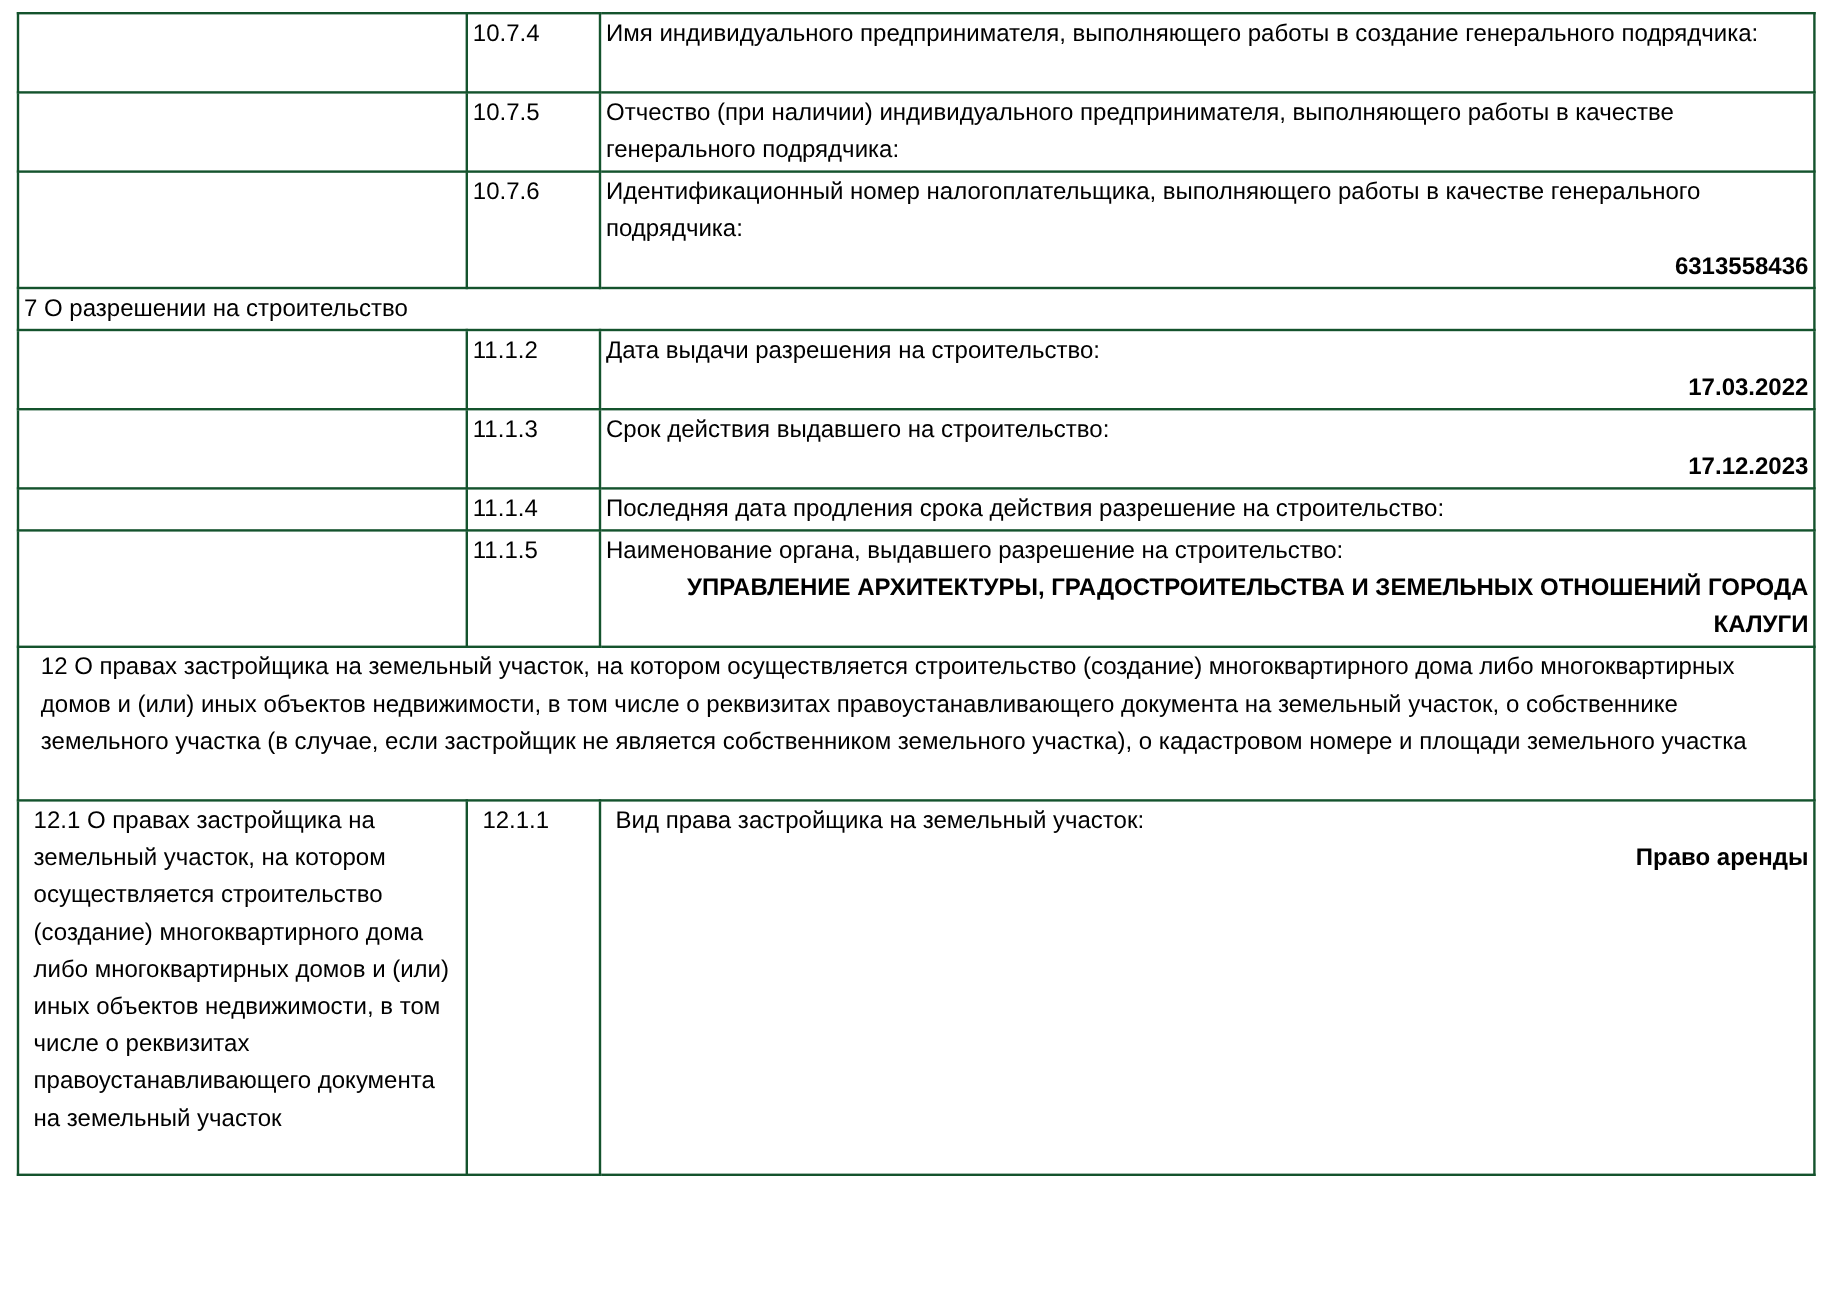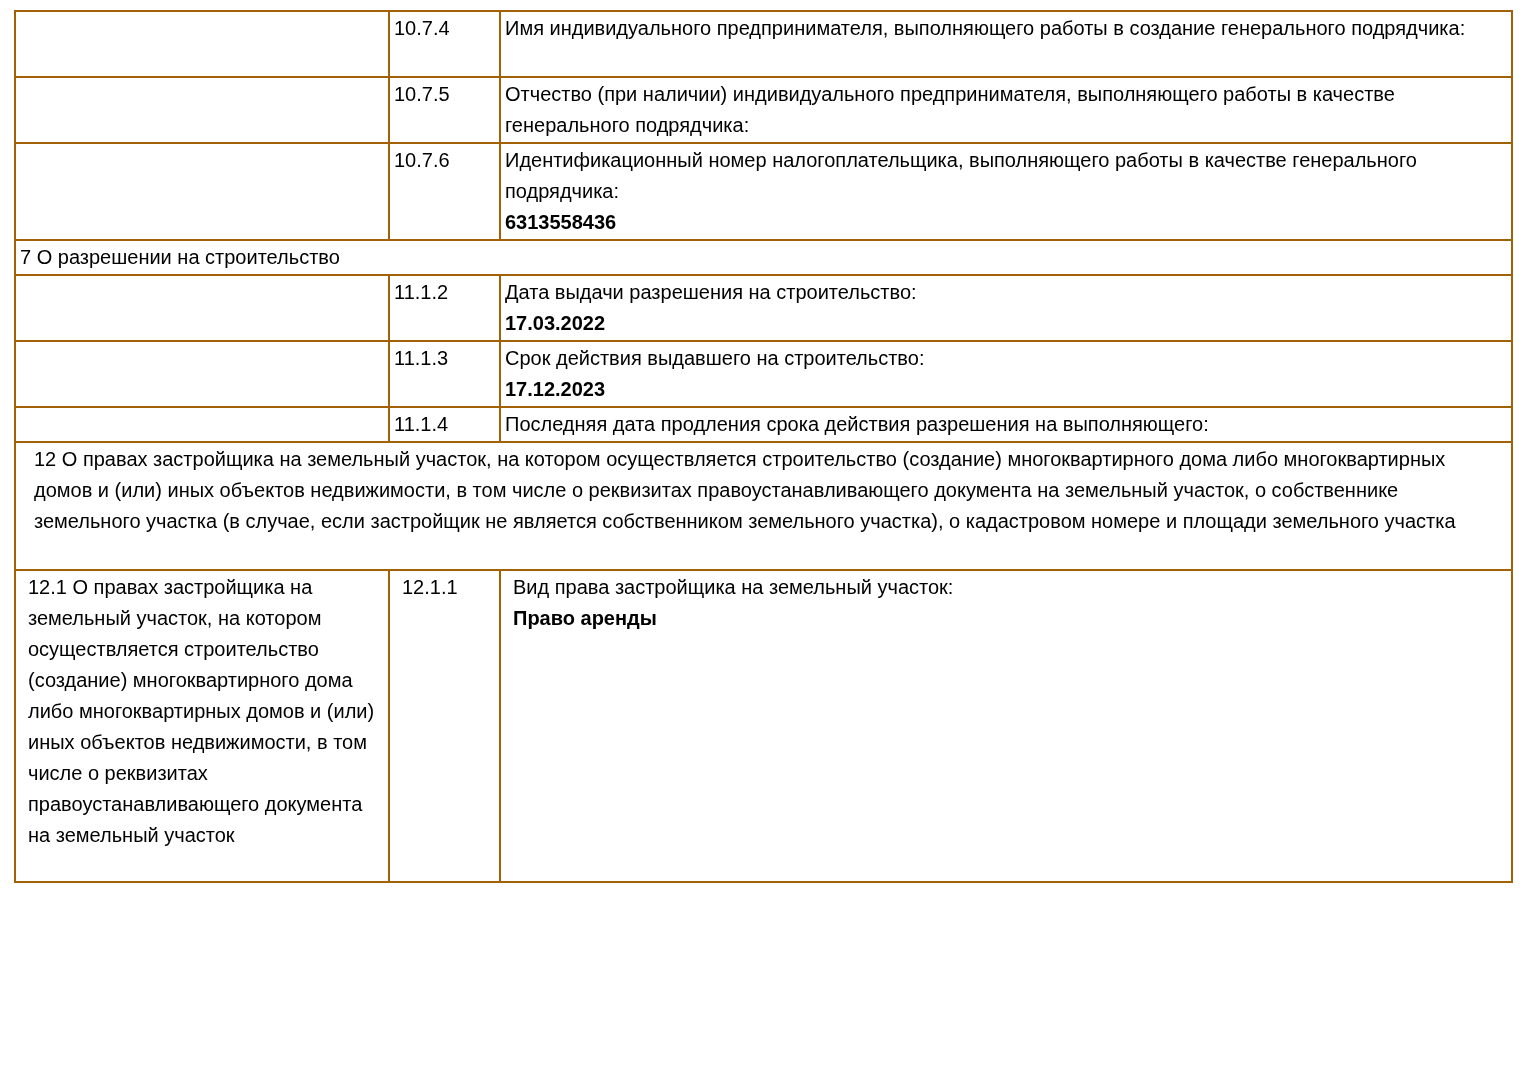--- a/index.html
+++ b/index.html
@@ -15,37 +15,38 @@
   }
   table.decl {
     border-collapse: collapse;
     table-layout: fixed;
     width: 1499px;
     margin: 10px 0 0 14px;
     font-size: 20px;
     line-height: 31px;
   }
   table.decl td {
-    border: 2px solid #a16207;
+    border: 2px solid #14532d;
     padding: 1px 4px;
     vertical-align: top;
     overflow: hidden;
     word-wrap: break-word;
   }
   td.c-num {
     vertical-align: middle;
   }
   td.c-sec {
     vertical-align: middle;
   }
   td.v-mid {
     vertical-align: middle;
   }
   .value {
     font-weight: bold;
+    text-align: right;
   }
   
   tr.h-2l  > td { height: 62px; }   
   tr.h-3l  > td { height: 93px; }   
   tr.h-1l  > td { height: 30px; }   
   tr.h-sec12 > td { height: 124px; padding-left: 18px; }
   tr.h-big > td { height: 308px; padding-left: 12px; }  
 </style>
 </head>
 <body>
@@ -105,25 +106,33 @@
       <td class="c-text">
         <div class="label">Срок действия выдавшего на строительство:</div>
         <div class="value">17.12.2023</div>
       </td>
     </tr>
 
     <tr class="h-1l">
       <td class="c-group"></td>
       <td class="c-num">11.1.4</td>
       <td class="c-text">
-        <div class="label">Последняя дата продления срока действия разрешения на выполняющего:</div>
+        <div class="label">Последняя дата продления срока действия разрешение на строительство:</div>
         <div class="value"></div>
       </td>
     </tr>
 
+    <tr class="h-3l">
+      <td class="c-group"></td>
+      <td class="c-num">11.1.5</td>
+      <td class="c-text">
+        <div class="label">Наименование органа, выдавшего разрешение на строительство:</div>
+        <div class="value">УПРАВЛЕНИЕ АРХИТЕКТУРЫ, ГРАДОСТРОИТЕЛЬСТВА И ЗЕМЕЛЬНЫХ ОТНОШЕНИЙ ГОРОДА КАЛУГИ</div>
+      </td>
+    </tr>
 
     <tr class="h-sec12">
       <td class="c-sec" colspan="3">12 О правах застройщика на земельный участок, на котором осуществляется строительство (создание) многоквартирного дома либо многоквартирных домов и (или) иных объектов недвижимости, в том числе о реквизитах правоустанавливающего документа на земельный участок, о собственнике земельного участка (в случае, если застройщик не является собственником земельного участка), о кадастровом номере и площади земельного участка</td>
     </tr>
 
     <tr class="h-big">
       <td class="c-group">12.1 О правах застройщика на земельный участок, на котором осуществляется строительство (создание) многоквартирного дома либо многоквартирных домов и (или) иных объектов недвижимости, в том числе о реквизитах правоустанавливающего документа на земельный участок</td>
       <td class="c-num">12.1.1</td>
       <td class="c-text v-mid">
         <div class="label">Вид права застройщика на земельный участок:</div>

